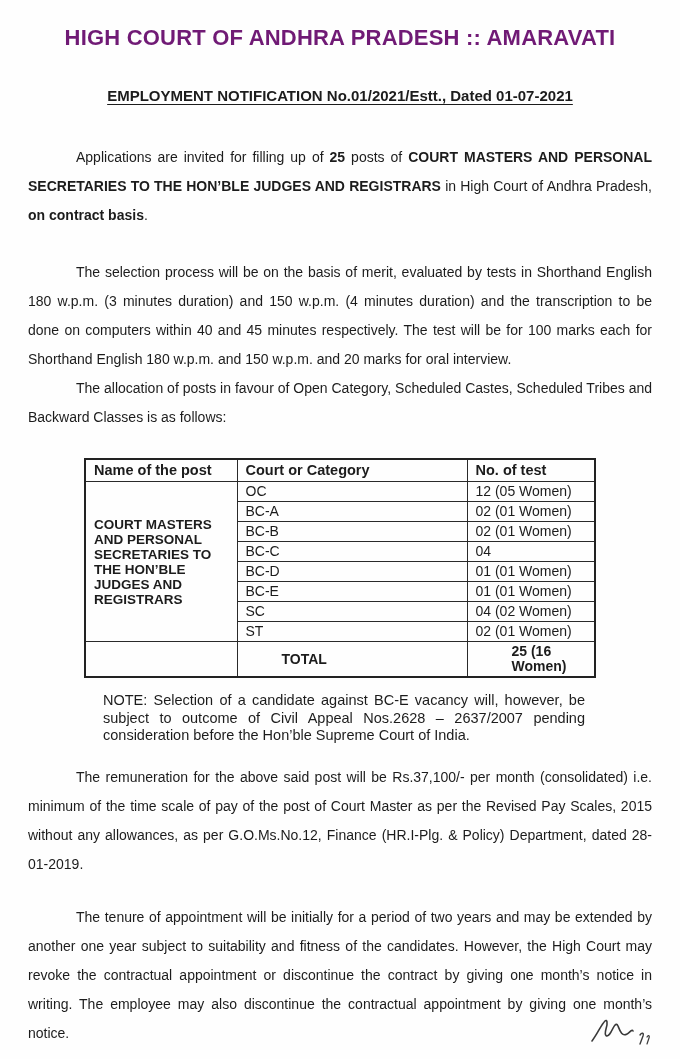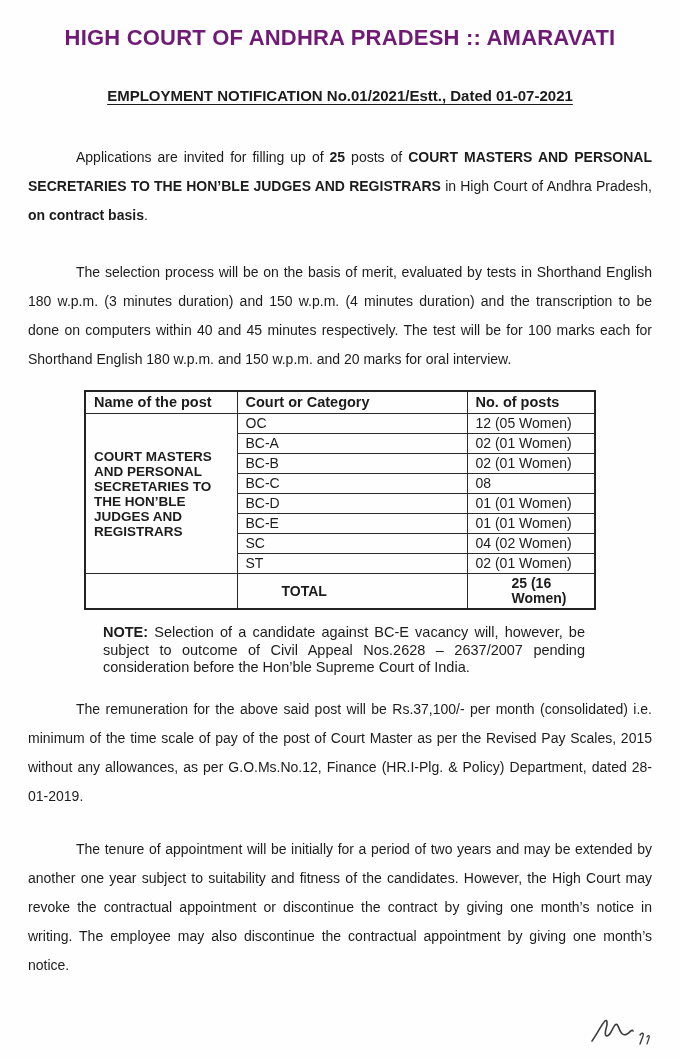--- a/index.html
+++ b/index.html
@@ -38,21 +38,21 @@
     line-height: 19px;
   }
   .body-para {
     font-size: 14px;
     line-height: 29px;
     text-align: justify;
     text-indent: 48px;
     margin: 0;
   }
   .p-intro      { margin-bottom: 28px; }
-  .p-selection  { margin-bottom: 16px; }
+  .p-selection  { margin-bottom: 0; }
   .p-allocation { margin-bottom: 26px; }
   .p-remuneration { margin-bottom: 24px; }
   .p-tenure     { margin-bottom: 0; }
   b { font-weight: 700; }
 
   table.alloc {
     border-collapse: collapse;
     margin: 0 auto 14px auto;
     width: 510px;
     table-layout: fixed;
@@ -86,21 +86,21 @@
   tr.total-row td { font-weight: 700; padding-left: 44px; }
   td.total-label-cell { text-align: right; padding-right: 10px; }
 
   .note-block {
     margin: 0 0 18px 75px;
     width: 482px;
     font-size: 14.5px;
     line-height: 17.5px;
     text-align: justify;
   }
-  .note-label { font-weight: 700; }
+  .note-label { font-weight: 400; }
 
   .signature {
     position: absolute;
     right: 26px;
     bottom: 8px;
     width: 66px;
     height: 38px;
   }
 </style>
 </head>
@@ -109,51 +109,52 @@
 <div class="page">
 
   <h1 class="doc-title">HIGH COURT OF ANDHRA PRADESH :: AMARAVATI</h1>
 
   <div class="notif-heading">EMPLOYMENT NOTIFICATION No.01/2021/Estt., Dated 01-07-2021</div>
 
   <p class="body-para p-intro"><span>Applications are invited for filling up of </span><b>25</b><span> posts of </span><b>COURT MASTERS AND PERSONAL SECRETARIES TO THE HON’BLE JUDGES AND REGISTRARS</b><span> in High Court of Andhra Pradesh, </span><b>on contract basis</b><span>.</span></p>
 
   <p class="body-para p-selection">The selection process will be on the basis of merit, evaluated by tests in Shorthand English 180 w.p.m. (3 minutes duration) and 150 w.p.m. (4 minutes duration) and the transcription to be done on computers within 40 and 45 minutes respectively.  The test will be for 100 marks each for Shorthand English 180 w.p.m. and 150 w.p.m. and 20 marks for oral interview.</p>
 
+  <p class="body-para p-allocation">The allocation of posts in favour of Open Category, Scheduled Castes, Scheduled Tribes and Backward Classes is as follows:</p>
 
   <table class="alloc">
     <colgroup>
         <col class="c1">
         <col class="c2">
         <col class="c3">
       </colgroup>
     <thead>
       <tr>
         <th>Name of the post</th>
         <th>Court or Category</th>
-        <th>No. of posts</th>
+        <th>No. of test</th>
       </tr>
     </thead>
     <tbody>
       <tr>
         <td class="post-name-cell" rowspan="8">COURT MASTERS AND PERSONAL SECRETARIES TO THE HON’BLE JUDGES AND REGISTRARS</td>
         <td>OC</td>
         <td>12 (05 Women)</td>
       </tr>
       <tr>
         <td>BC-A</td>
         <td>02 (01 Women)</td>
       </tr>
       <tr>
         <td>BC-B</td>
         <td>02 (01 Women)</td>
       </tr>
       <tr>
         <td>BC-C</td>
-        <td>08</td>
+        <td>04</td>
       </tr>
       <tr>
         <td>BC-D</td>
         <td>01 (01 Women)</td>
       </tr>
       <tr>
         <td>BC-E</td>
         <td>01 (01 Women)</td>
       </tr>
       <tr>

